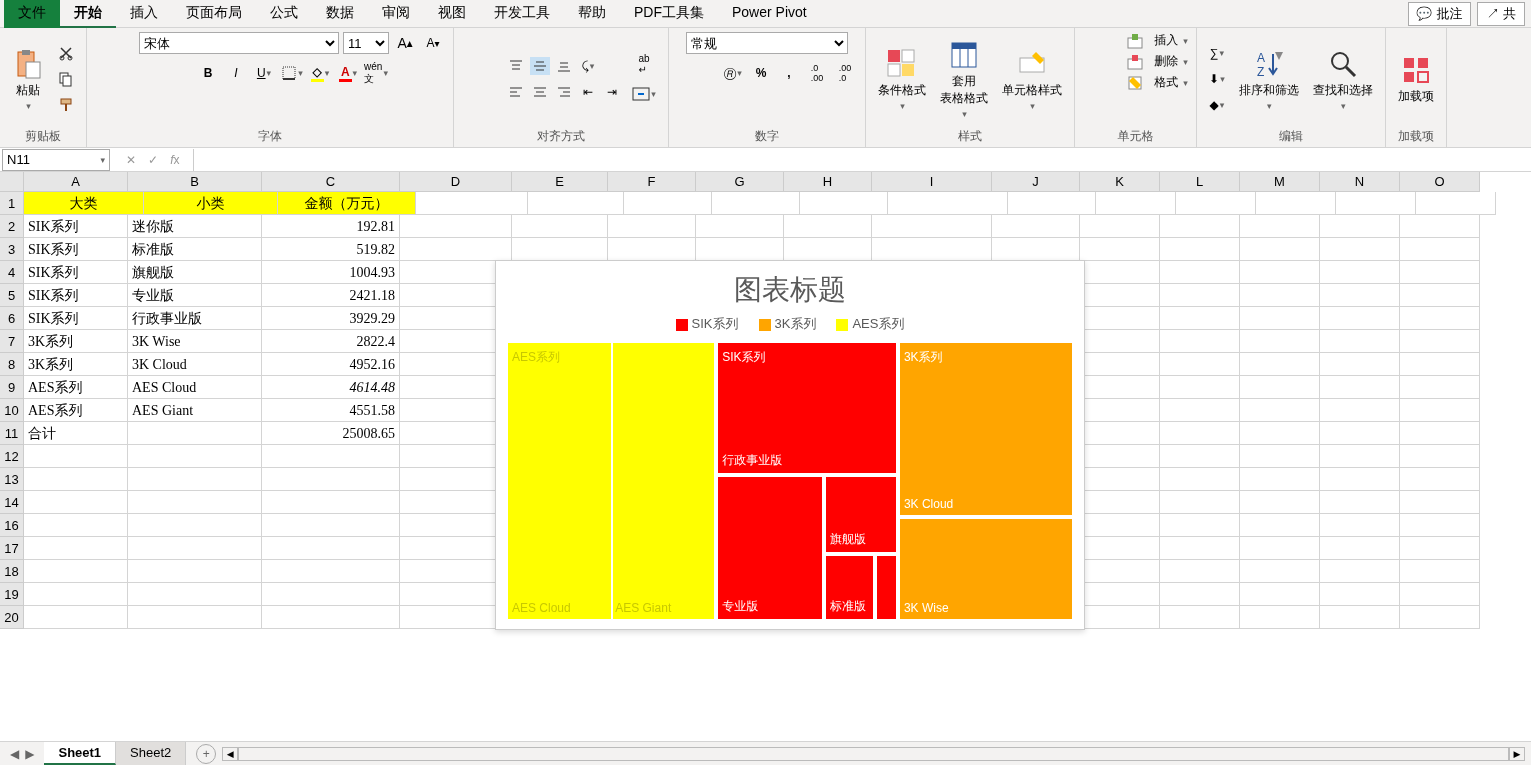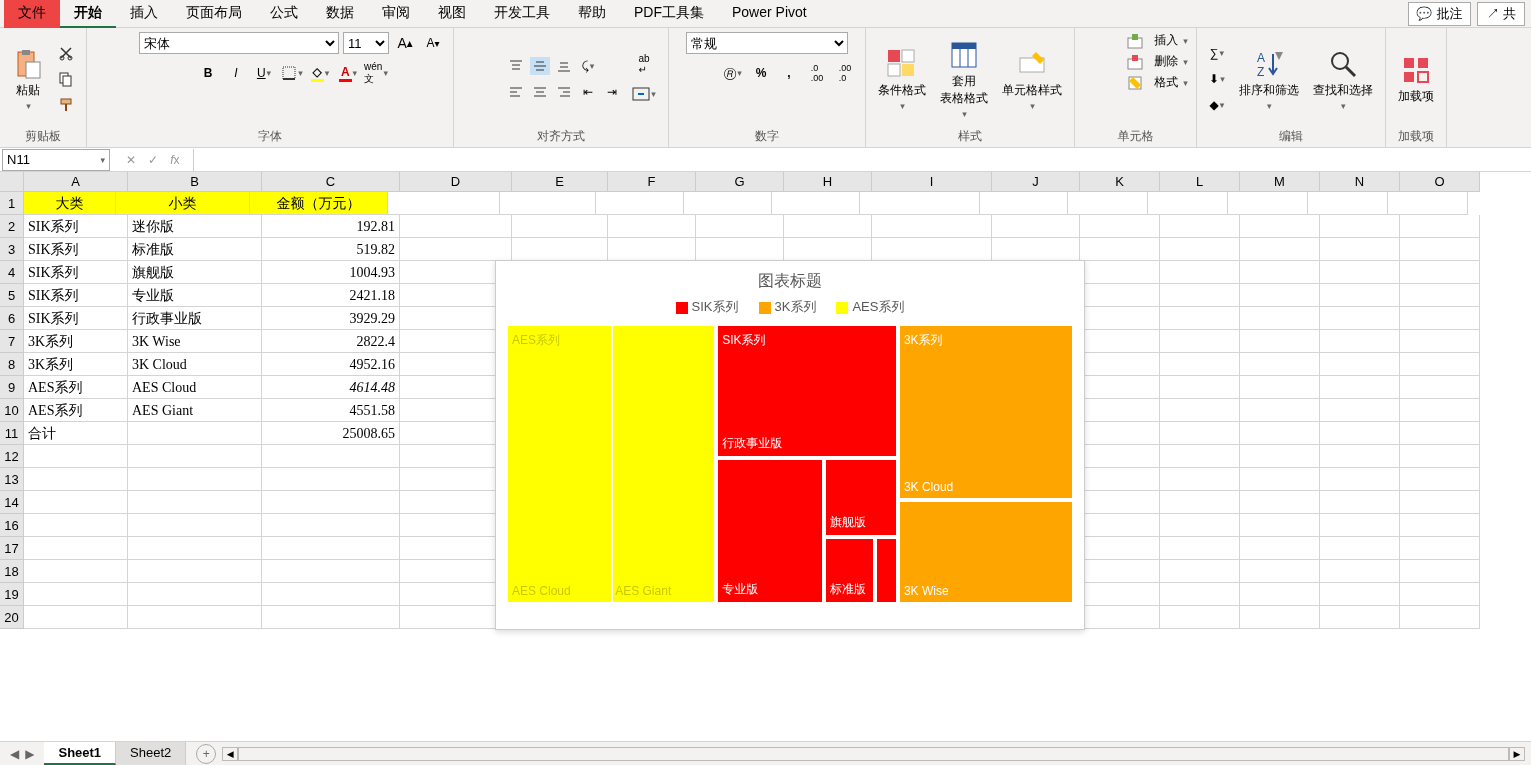--- a/index.html
+++ b/index.html
@@ -1,21 +1,21 @@
 <!DOCTYPE html>
 <html><head>
 <meta charset="utf-8">
 <style>
 * { box-sizing: border-box; margin: 0; padding: 0; font-family: "Microsoft YaHei", Arial, sans-serif; }
 body { background: #fff; font-size: 12px; user-select: none; overflow: hidden; }
 
 
 .menubar { display: flex; align-items: center; height: 28px; border-bottom: 1px solid #d4d4d4; background: #f3f2f1; padding-left: 4px; }
 .menubar .tab { padding: 4px 14px; font-size: 14px; cursor: pointer; }
-.menubar .tab.file { background: #ef4444; }
+.menubar .tab.file { background: #15803d; }
 .menubar .tab.active { font-weight: bold; border-bottom: 2px solid #217346; }
 .menubar .right { margin-left: auto; display: flex; gap: 6px; padding-right: 6px; }
 .menubar .right .btn { border: 1px solid #aaa; padding: 2px 8px; font-size: 13px; background: #fff; }
 
 
 .ribbon { display: flex; height: 120px; border-bottom: 1px solid #d4d4d4; background: #f3f2f1; }
 .group { display: flex; flex-direction: column; border-right: 1px solid #d4d4d4; padding: 4px 8px 2px 8px; }
 .group-body { flex: 1; display: flex; align-items: center; gap: 6px; }
 .group-label { text-align: center; font-size: 12px; color: #555; padding-top: 2px; }
 .big-btn { display: flex; flex-direction: column; align-items: center; padding: 4px; gap: 2px; }
@@ -43,21 +43,21 @@
 .colh { height: 20px; background: #e6e6e6; border-right: 1px solid #ccc; border-bottom: 1px solid #ccc; text-align: center; font-size: 13px; line-height: 20px; }
 .rows { position: absolute; top: 20px; left: 0; }
 .rowline { display: flex; height: 23px; }
 .rowh { width: 24px; background: #e6e6e6; border-right: 1px solid #ccc; border-bottom: 1px solid #ccc; text-align: center; font-size: 13px; line-height: 23px; }
 .cell { height: 23px; border-right: 1px solid #d4d4d4; border-bottom: 1px solid #d4d4d4; padding: 2px 4px; font-size: 14px; line-height: 19px; font-family: SimSun, serif; white-space: nowrap; overflow: hidden; }
 .hdr { background: yellow; text-align: center; }
 .num { text-align: right; }
 
 
 .chart { position: absolute; left: 495px; top: 88px; width: 590px; height: 370px; background: #fff; border: 1px solid #ccc; box-shadow: 0 2px 6px rgba(0,0,0,.15); }
-.chart-title { text-align: center; font-size: 16px; color: #595959; padding: 10px 0 6px 0; font-family: Liberation Mono, monospace; }
+.chart-title { text-align: center; font-size: 28px; color: #595959; padding: 10px 0 6px 0; font-family: Liberation Mono, monospace; }
 .legend { display: flex; justify-content: center; gap: 20px; font-size: 13px; color: #595959; padding-bottom: 8px; }
 .sw { width: 12px; height: 12px; display: inline-block; margin-right: 4px; vertical-align: middle; }
 .treemap { position: relative; margin: 0 10px 10px 10px; height: 280px; }
 .tm { position: absolute; color: #fff; font-size: 12px; padding: 4px; overflow: hidden; border: 2px solid #fff; }
 .tm .cat { font-size: 12px; margin-top: 2px; }
 .tm .sub { position: absolute; bottom: 4px; left: 4px; font-size: 12px; }
 
 
 .sheettabs { position: fixed; bottom: 0; left: 0; right: 0; height: 24px; background: #f3f2f1; border-top: 1px solid #d4d4d4; display: flex; align-items: center; }
 .sheet-nav { display: flex; gap: 6px; padding: 0 10px; color: #666; }
@@ -382,21 +382,21 @@
       <div class="colh" style="width: 88px;">J</div>
       <div class="colh" style="width: 80px;">K</div>
       <div class="colh" style="width: 80px;">L</div>
       <div class="colh" style="width: 80px;">M</div>
       <div class="colh" style="width: 80px;">N</div>
       <div class="colh" style="width: 80px;">O</div>
     </div>
   <div class="rows" id="rowsarea">
       <div class="rowline">
         <div class="rowh">1</div>
-        <div class="cell hdr" style="width: 92px;">大类</div>
+        <div class="cell hdr" style="width: 120px;">大类</div>
         <div class="cell hdr" style="width: 134px;">小类</div>
         <div class="cell hdr" style="width: 138px;">金额（万元）</div>
         <div class="cell" style="width: 112px;"></div>
         <div class="cell" style="width: 96px;"></div>
         <div class="cell" style="width: 88px;"></div>
         <div class="cell" style="width: 88px;"></div>
         <div class="cell" style="width: 88px;"></div>
         <div class="cell" style="width: 120px;"></div>
         <div class="cell" style="width: 88px;"></div>
         <div class="cell" style="width: 80px;"></div>

